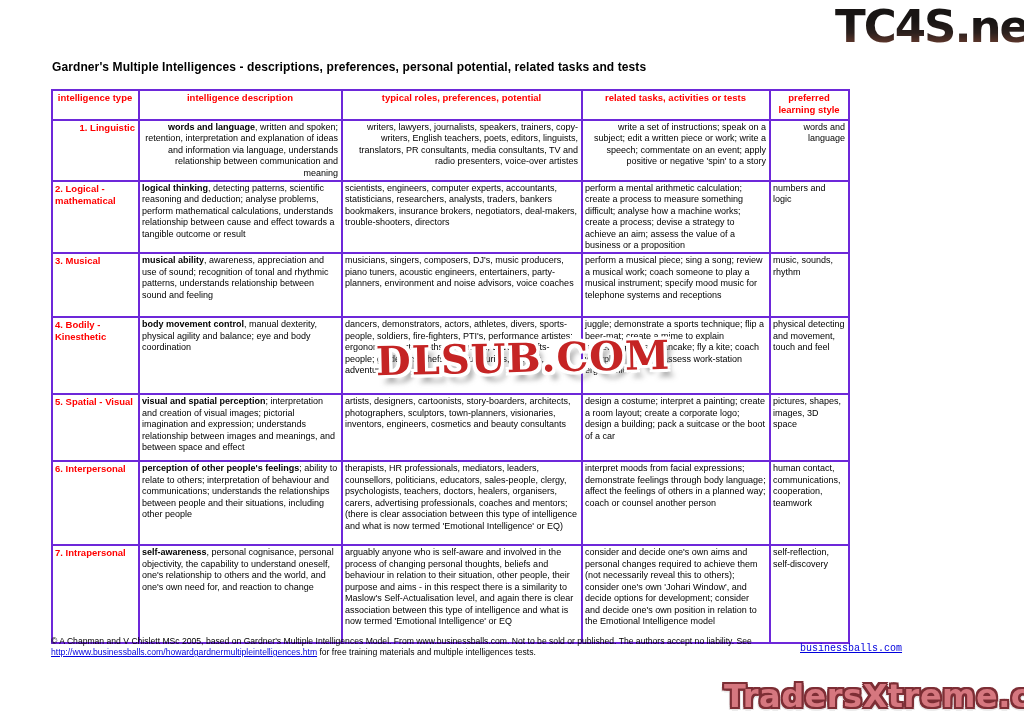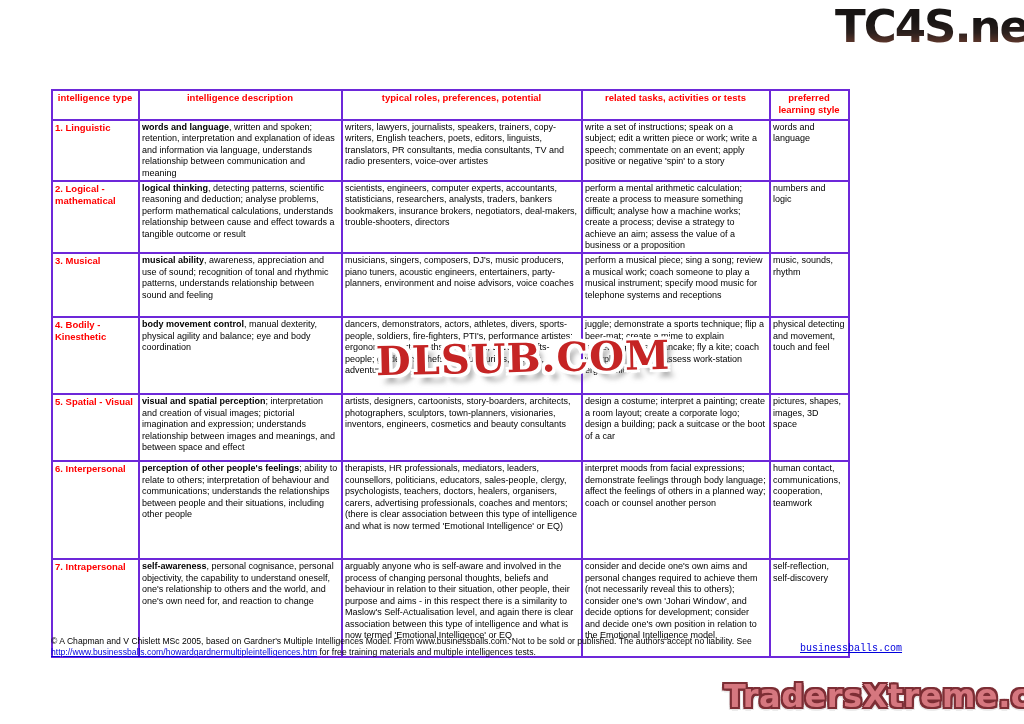--- a/index.html
+++ b/index.html
@@ -19,26 +19,26 @@
     border:2px solid #6d28d9; vertical-align:top; padding:1px 3px 1px 2px;
     font-size:9px; line-height:11.4px; overflow:hidden;
     word-wrap:break-word;
   }
   .mi-table th {
     color:#ff0000; font-weight:bold; text-align:center;
     font-size:9.5px; line-height:12px; height:26px; vertical-align:top;
   }
   .mi-table td.type { color:#ff0000; font-weight:bold; font-size:9.5px; line-height:11.5px; }
   .mi-table b.lead { font-weight:bold; }
-  tr.row-0 { height:61px; }
+  tr.row-0 { height:61px;text-align:right; }
   tr.row-1 { height:72px;padding-left:14px; }
   tr.row-2 { height:64px;border-radius:13px; }
   tr.row-3 { height:77px; }
   tr.row-4 { height:67px; }
-  tr.row-5 { height:98px; }
+  tr.row-5 { height:84px; }
   tr.row-6 { height:98px; }
   .footer {
     position:absolute; left:51px; top:636px; width:726px;
     font-size:8.6px; line-height:11px; color:#000;
   }
   .footer a, .side-link { color:#0000dd; text-decoration:underline; cursor:pointer; }
   .side-link {
     position:absolute; left:800px; top:643px; font-size:10px;font-family:Liberation Mono, monospace;
   }
   
@@ -70,20 +70,21 @@
       -3px 3px 0 #e8e8e8, 3px 3px 0 #e8e8e8, 0 4px 0 #ececec;
   }
 </style>
 </head>
 <body>
 
 <div class="page">
 
   <p class="tc4s">TC4S.net</p>
 
+  <div class="title">Gardner's Multiple Intelligences - descriptions, preferences, personal potential, related tasks and tests</div>
 
   <table class="mi-table">
     <colgroup>
       <col style="width:87px">
         <col style="width:203px">
         <col style="width:240px">
         <col style="width:188px">
         <col style="width:79px">
     </colgroup>
     <thead>

